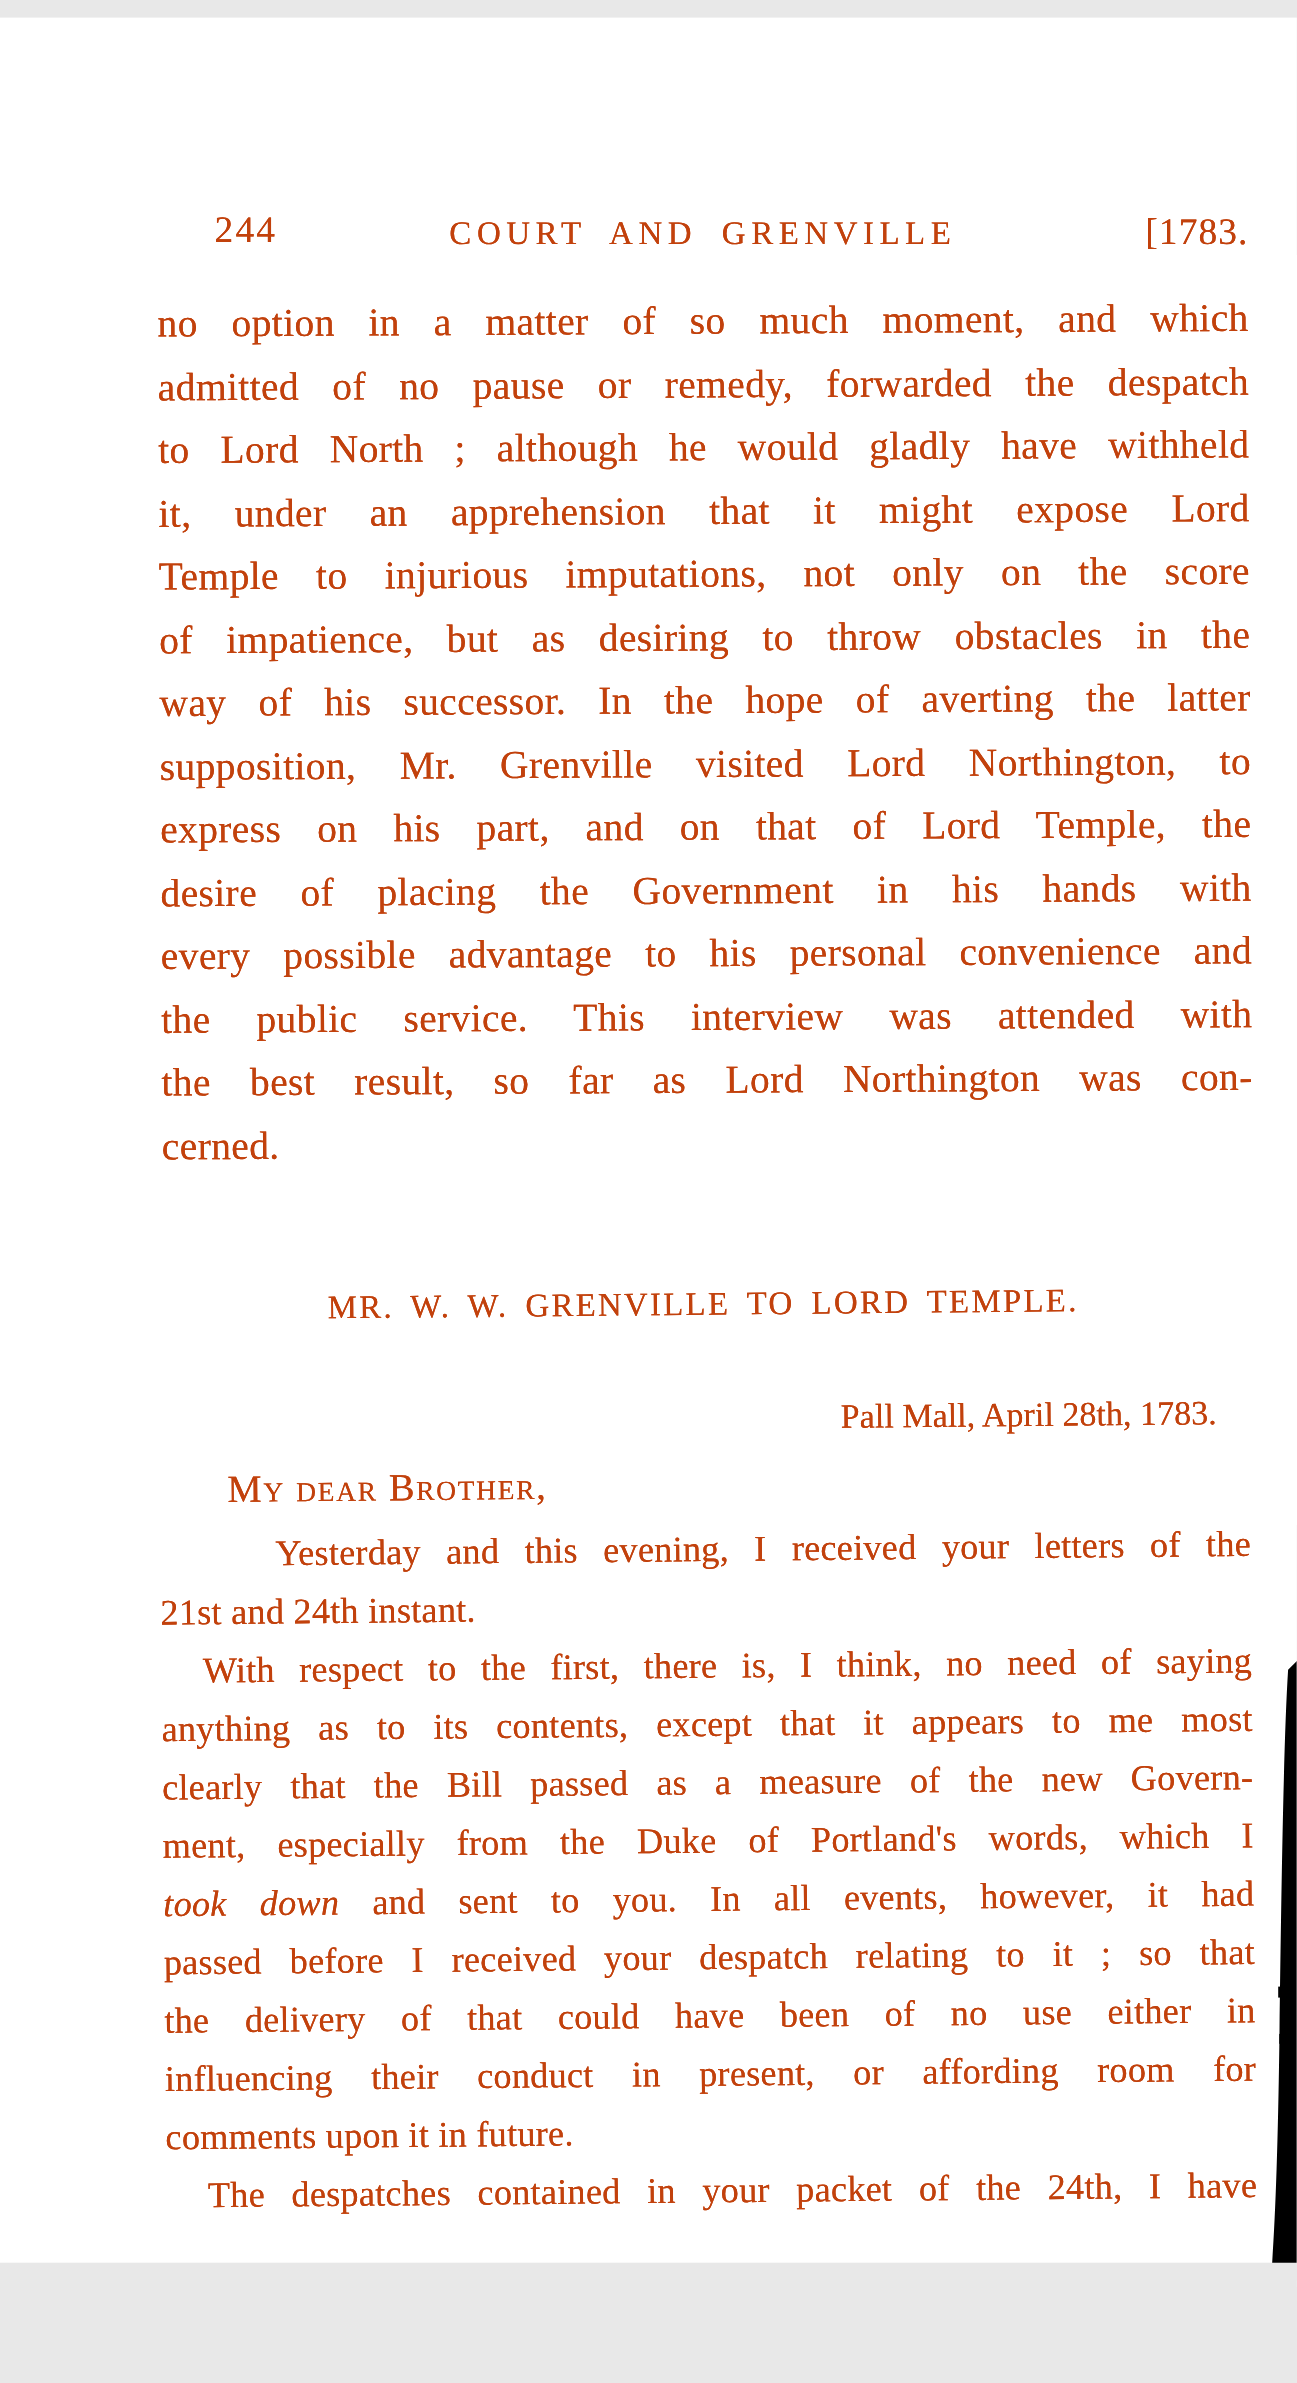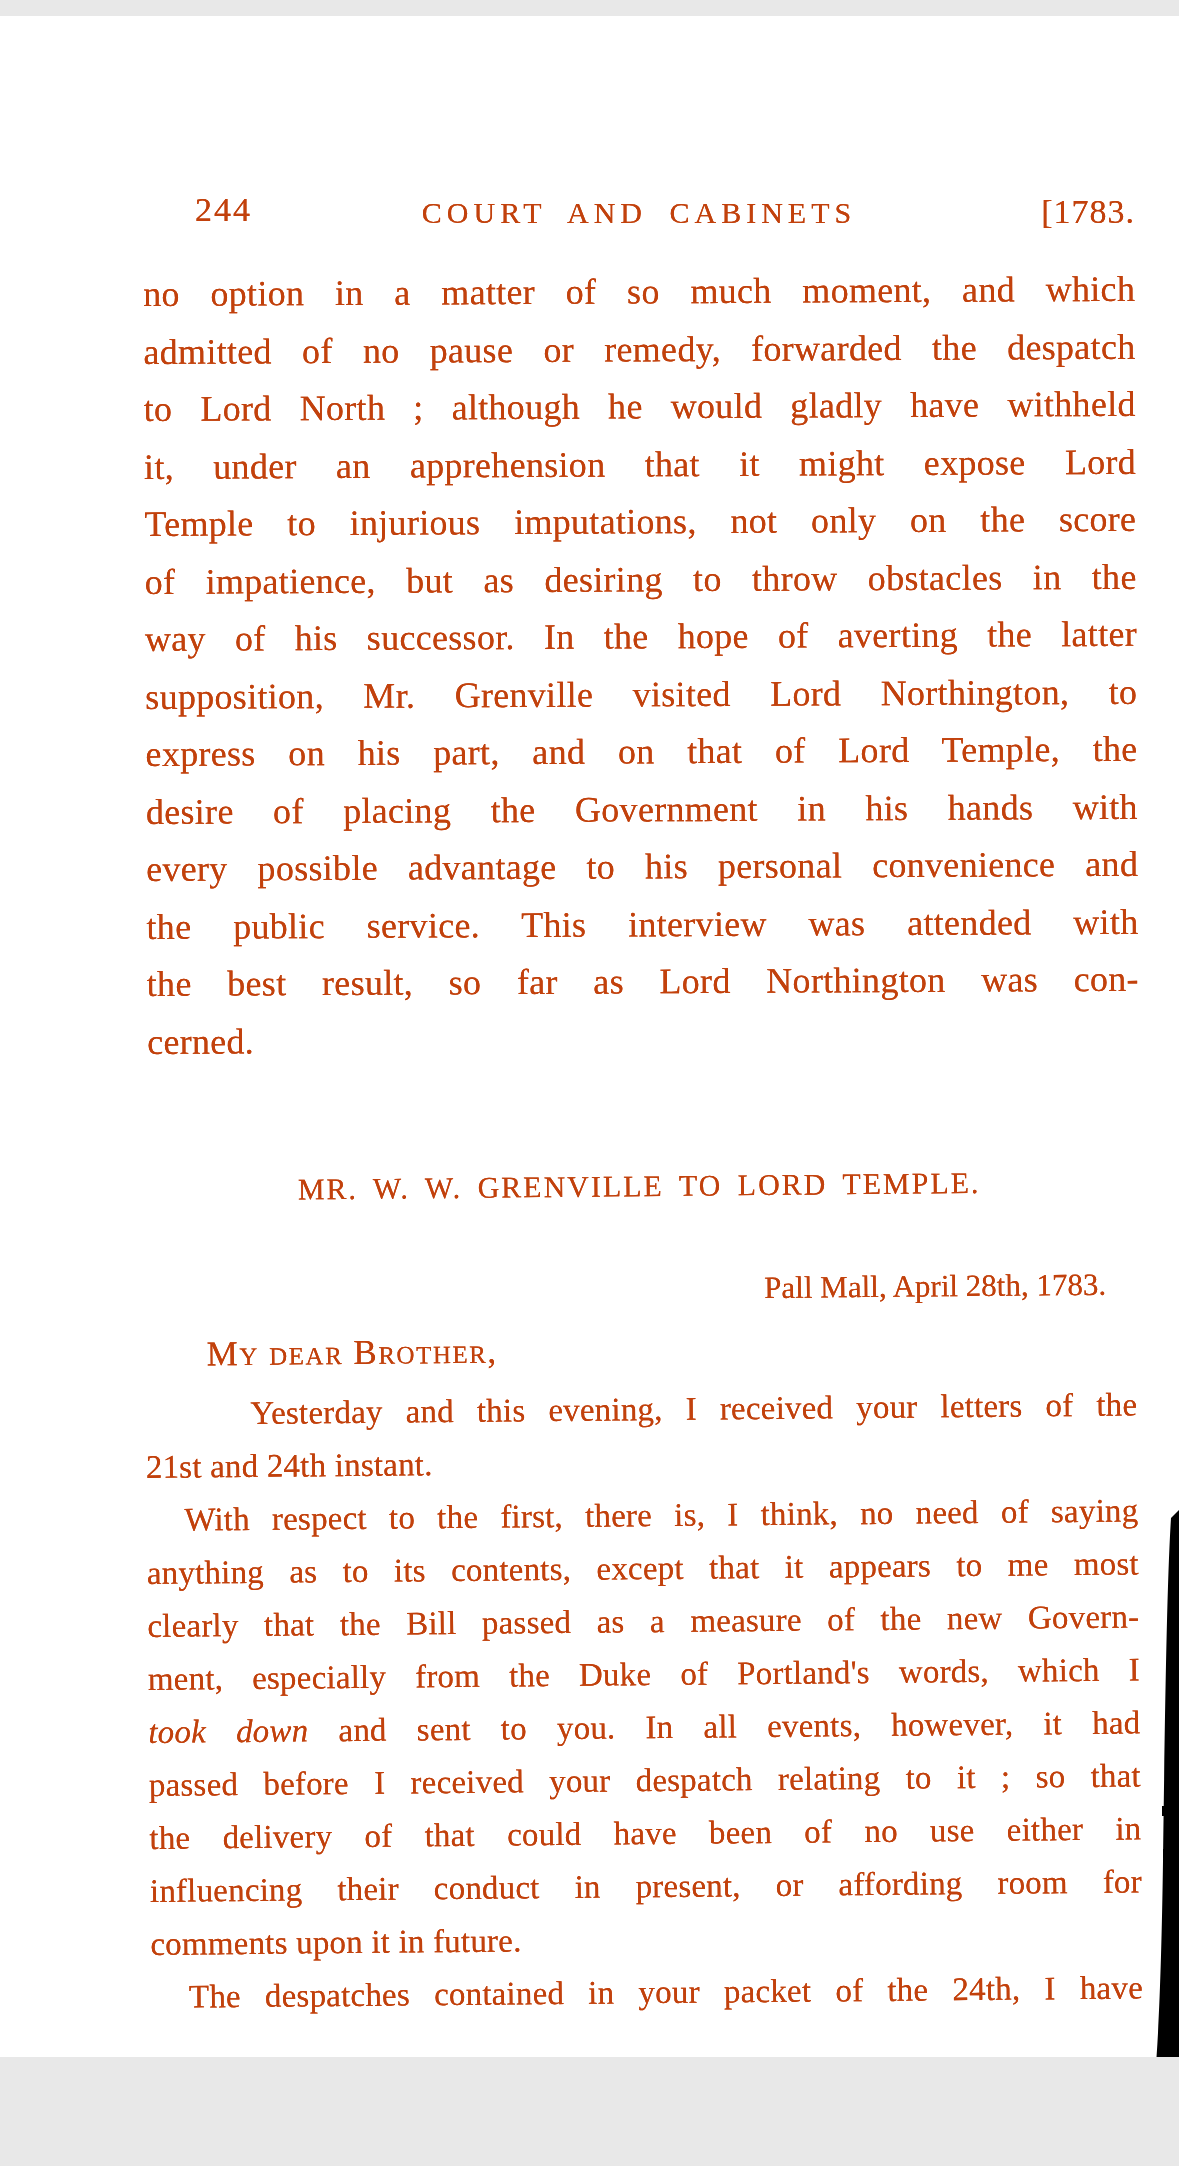--- a/index.html
+++ b/index.html
@@ -90,21 +90,21 @@
   
   .edge-artifact { position:absolute; top:0; left:0; pointer-events:none; }
 </style>
 </head>
 <body>
 
 <div class="page">
 
   <header class="page-header">
     <span class="page-number">244</span>
-    <span class="running-title">COURT AND CABINETS</span>
+    <span class="running-title">COURT AND GRENVILLE</span>
     <span class="year-marker">[1783.</span>
   </header>
 
   <section class="textblock main-para para">
       <div class="line">no option in a matter of so much moment, and which</div>
       <div class="line">admitted of no pause or remedy, forwarded the despatch</div>
       <div class="line">to Lord North ; although he would gladly have withheld</div>
       <div class="line">it, under an apprehension that it might expose Lord</div>
       <div class="line">Temple to injurious imputations, not only on the score</div>
       <div class="line">of impatience, but as desiring to throw obstacles in the</div>

